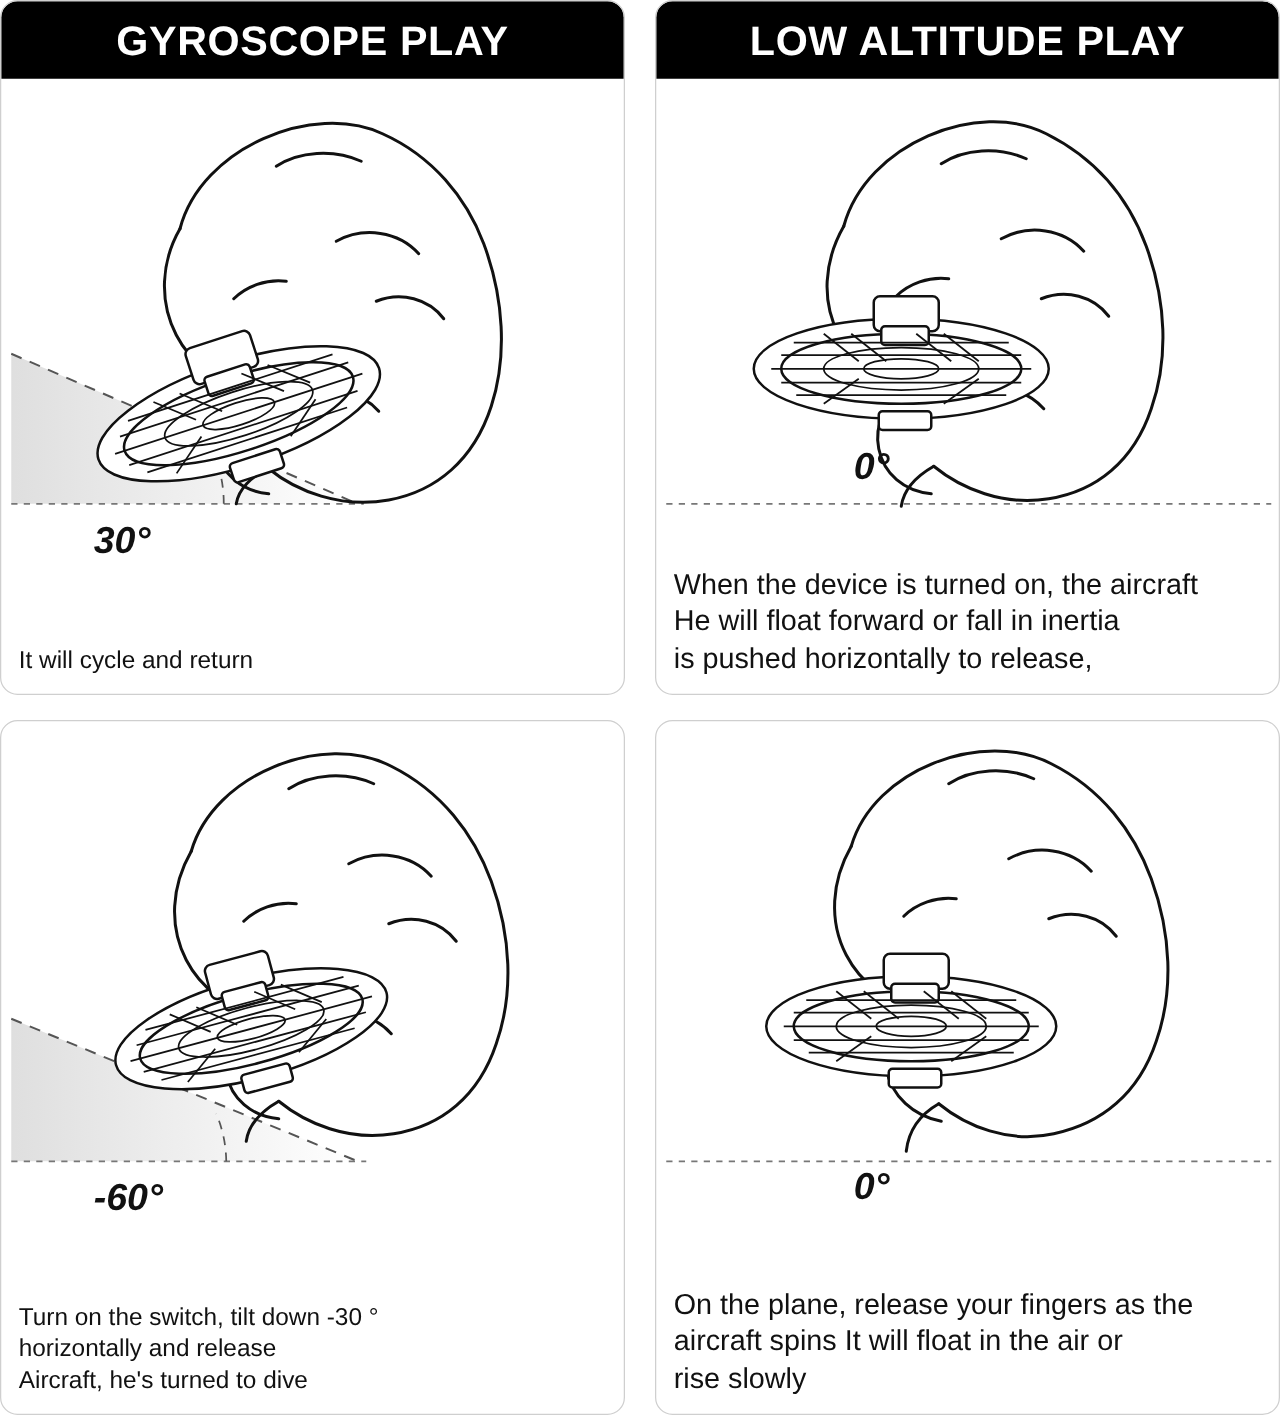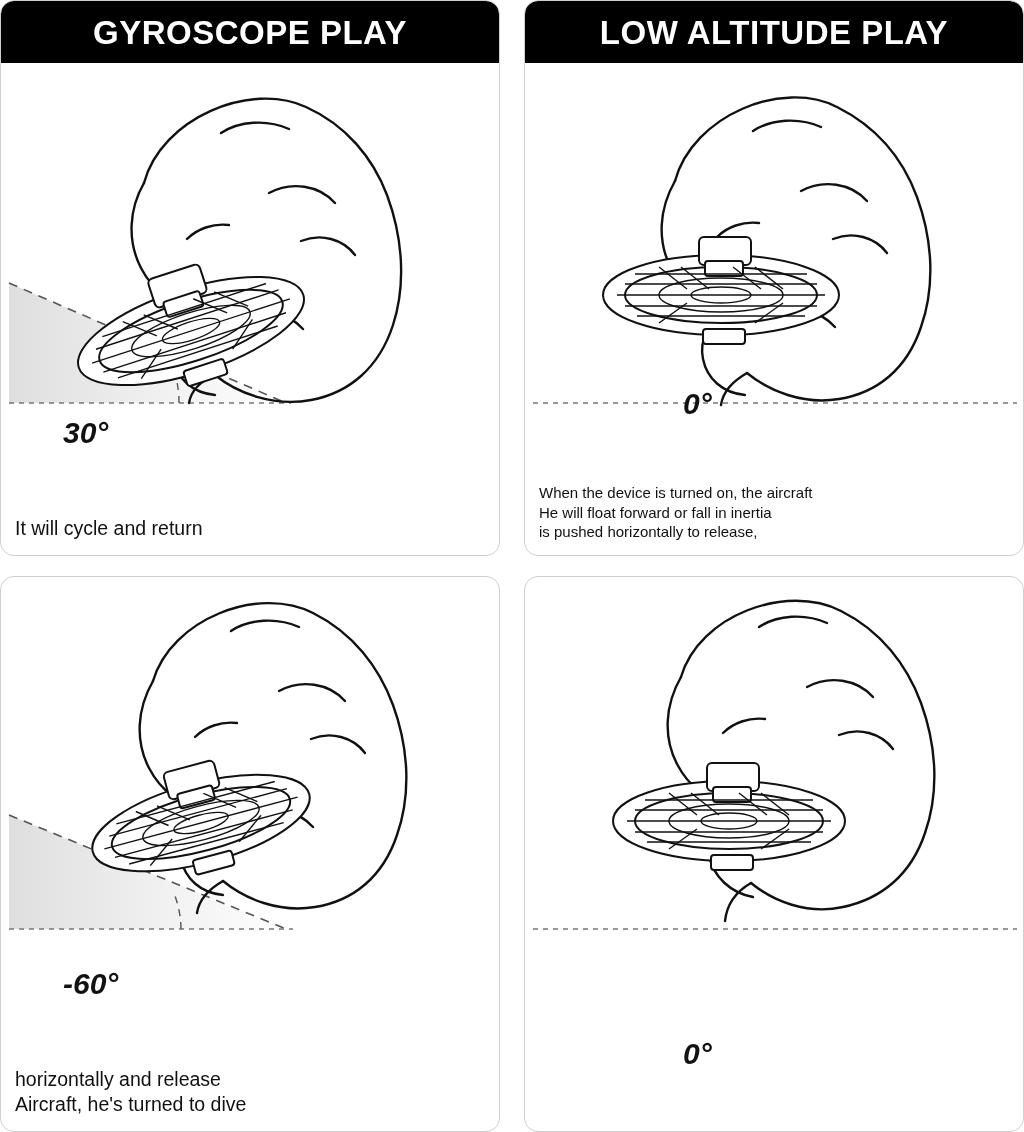--- a/index.html
+++ b/index.html
@@ -65,30 +65,30 @@
     left: 0;
     top: 0;
   }
   .angle-label {
     position: absolute;
     font-size: 30px;
     font-style: italic;
     font-weight: bold;
     color: #111;
   }
-  .angle-left { left: 62px; bottom: 64px; }
+  .angle-left { left: 74px; bottom: 64px; }
   .angle-center { left: 158px; bottom: 60px; }
   .caption {
     padding: 2px 14px 14px 14px;
     font-size: 19.5px;
     line-height: 1.28;
     color: #111;
   }
   .caption-line { display: block; white-space: nowrap; }
-  .caption.small .caption-line { font-size: 15px; }
+  .caption.small .caption-line { font-size: 23px; }
 </style>
 </head>
 <body>
 
 <div class="sheet">
 
   <div class="card">
     <div class="card-header">
       <div class="card-title">GYROSCOPE PLAY</div>
     </div>
@@ -247,20 +247,21 @@
             <line x1="-60" y1="28" x2="-32" y2="8"></line>
             <line x1="32" y1="28" x2="60" y2="8"></line>
             <ellipse cx="0" cy="0" rx="60" ry="17"></ellipse>
             <ellipse cx="0" cy="0" rx="28" ry="8"></ellipse>
           </g>
         </g>
       </svg>
       <div class="angle-label angle-left">-60°</div>
     </div>
     <div class="caption">
+      <span class="caption-line">Turn on the switch, tilt down -30 °</span>
       <span class="caption-line">horizontally and release</span>
       <span class="caption-line">Aircraft, he's turned to dive</span>
     </div>
   </div>
 
   <div class="card">
     <div class="card-illustration">
       <svg width="500" height="380" viewBox="0 0 500 380" xmlns="http://www.w3.org/2000/svg">
         <line x1="8" y1="352" x2="492" y2="352" stroke="#777" stroke-width="1.4" stroke-dasharray="5,5"></line>
         <g fill="none" stroke="#111" stroke-width="2.4" stroke-linecap="round" stroke-linejoin="round">
@@ -294,15 +295,20 @@
             <line x1="10" y1="-28" x2="38" y2="-6"></line>
             <line x1="-60" y1="28" x2="-32" y2="8"></line>
             <line x1="32" y1="28" x2="60" y2="8"></line>
             <ellipse cx="0" cy="0" rx="60" ry="17"></ellipse>
             <ellipse cx="0" cy="0" rx="28" ry="8"></ellipse>
           </g>
         </g>
       </svg>
       <div class="angle-label angle-center">0°</div>
     </div>
+    <div class="caption small">
+      <span class="caption-line">On the plane, release your fingers as the</span>
+      <span class="caption-line">aircraft spins It will float in the air or</span>
+      <span class="caption-line">rise slowly</span>
+    </div>
   </div>
 
 </div>
 
 </body></html>

